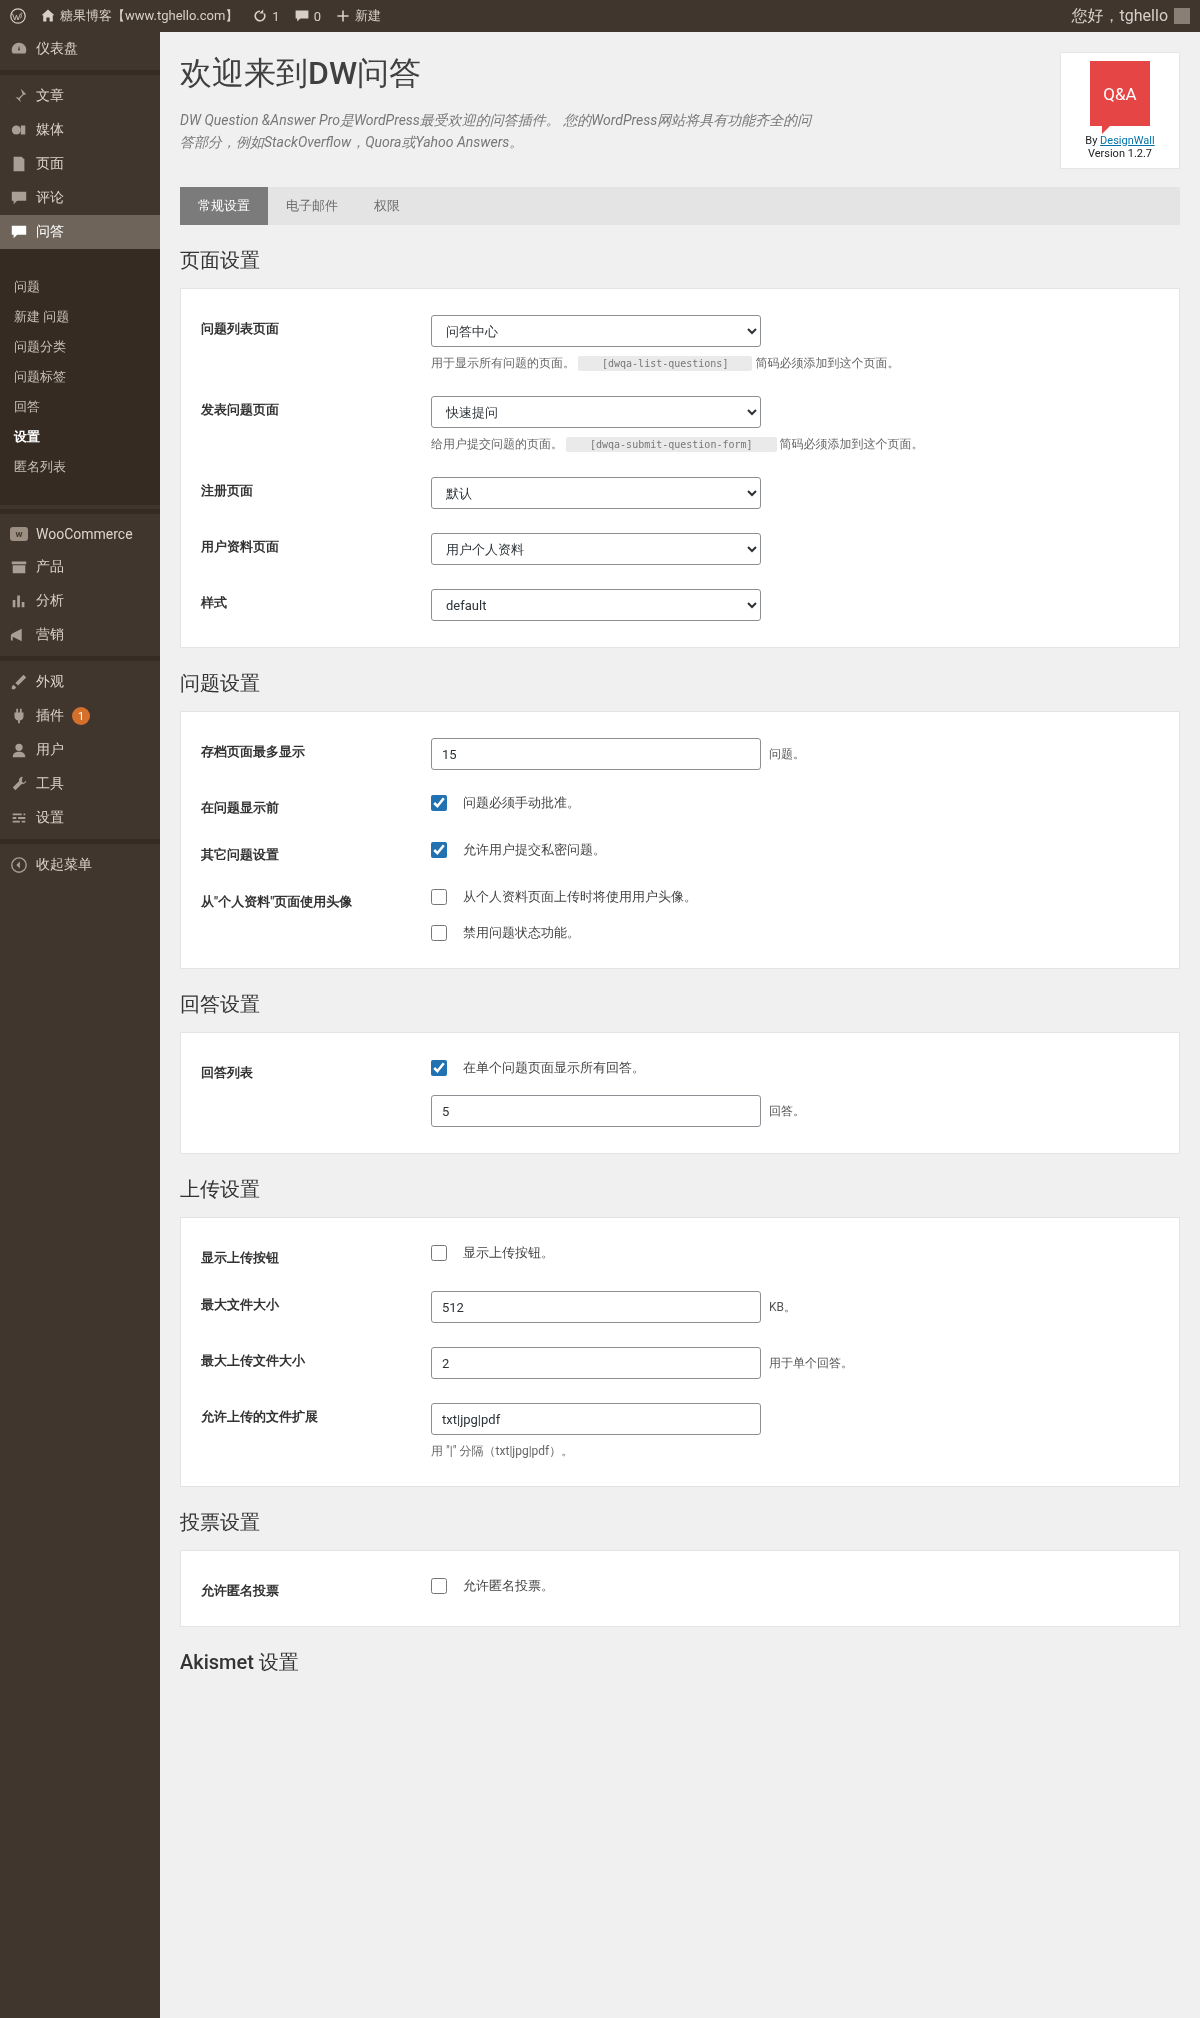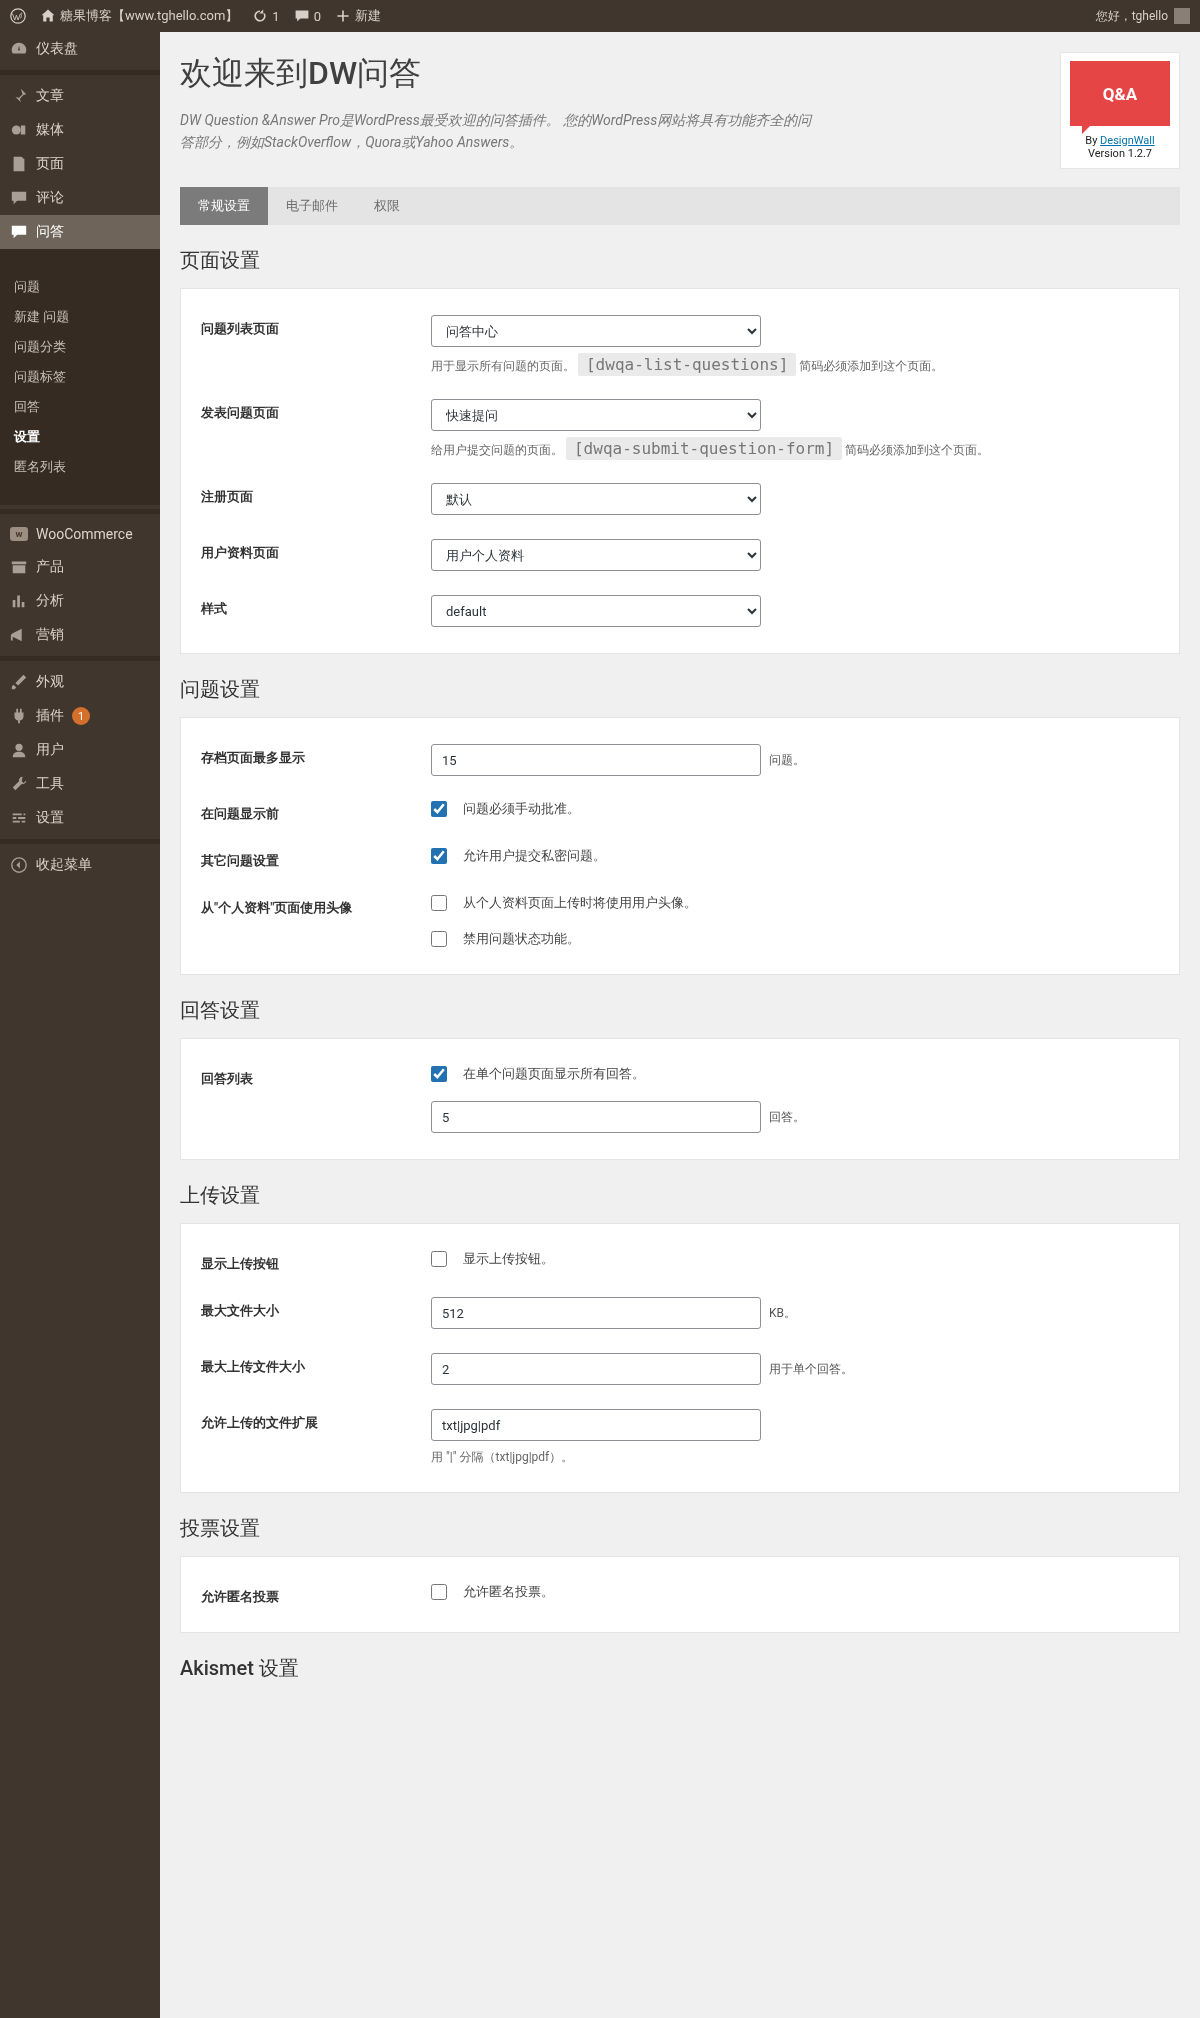--- a/index.html
+++ b/index.html
@@ -1,19 +1,19 @@
 <!DOCTYPE html>
 <html><head>
 <meta charset="utf-8">
 <style>
 *{box-sizing:border-box;margin:0;padding:0;font-family:-apple-system,BlinkMacSystemFont,"Segoe UI",Roboto,"Helvetica Neue",Arial,sans-serif}
 body{background:#f0f0f1;color:#3c434a;font-size:13px}
 .toolbar{height:32px;background:#40362e;color:#d8d0c8;display:flex;align-items:center;padding:0 10px;font-size:13px}
 .toolbar .left{display:flex;align-items:center;gap:14px}
-.toolbar .right{margin-left:auto;display:flex;align-items:center;gap:6px;font-size:12px}
+.toolbar .right{margin-left:auto;display:flex;align-items:center;gap:6px;font-size:16px}
 .toolbar .item{display:flex;align-items:center;gap:4px;cursor:pointer}
 .toolbar svg,.toolbar .ico{width:16px;height:16px;fill:#d8d0c8}
 .avatar{width:16px;height:16px;background:#8a7f75}
 .layout{display:flex;min-height:calc(100vh - 32px)}
 .sidebar{width:160px;background:#40362e;color:#ded4ca;font-size:14px;padding-bottom:40px}
 .menu-item{display:flex;align-items:center;gap:8px;padding:8px 10px;cursor:pointer;color:#ded4ca}
 .menu-item svg{width:18px;height:18px;fill:#a99f94;flex:0 0 18px}
 .menu-item.top{font-weight:400}
 .menu-item.current{background:#6e645a;color:#fff;position:relative}
 .menu-item.current svg{fill:#fff}
@@ -22,34 +22,34 @@
 .submenu .sub{padding:6px 14px;font-size:13px;cursor:pointer;color:#c9c0b6}
 .submenu .sub.active{color:#fff;font-weight:600}
 .sep{height:5px;background:#352b23;margin:4px 0}
 .badge{background:#d46f2c;color:#fff;border-radius:9px;min-width:18px;height:18px;display:inline-flex;align-items:center;justify-content:center;font-size:11px;padding:0 5px}
 .content{flex:1;padding:20px 20px 40px 20px}
 .header{display:flex;gap:20px;margin-bottom:18px}
 .header-main{flex:1}
 .header h1{font-size:32px;font-weight:500;color:#404040;margin-bottom:13px}
 .header p{font-style:italic;color:#777;font-size:14px;line-height:1.6;max-width:640px}
 .plugin-box{width:120px;background:#fff;border:1px solid #e5e5e5;padding:8px;text-align:center;font-size:11px;color:#222}
-.plugin-logo{width:100px;height:65px;background:#e64545;margin:0 auto 8px;display:flex;align-items:center;justify-content:center;color:#fff;font-weight:700;font-size:17px;position:relative}
+.plugin-logo{width:60px;height:65px;background:#e64545;margin:0 auto 8px;display:flex;align-items:center;justify-content:center;color:#fff;font-weight:400;font-size:17px;position:relative}
 .plugin-logo::after{content:"";position:absolute;bottom:-8px;left:12px;border:8px solid transparent;border-top-color:#e64545;border-left-color:#e64545;width:0;height:0}
 .plugin-box a{color:#0073aa;text-decoration:underline}
 .tabs{display:flex;background:#e4e4e4;margin-bottom:16px}
 .tab{padding:10px 18px;font-size:13px;color:#6d6d6d;cursor:pointer}
 .tab.active{background:#7b7b7b;color:#fff}
 h2.section{font-size:20px;font-weight:500;color:#333;margin:22px 0 14px}
 .form-box{background:#fff;border:1px solid #e4e4e4;padding:14px 20px}
 .field{display:flex;align-items:flex-start;padding:12px 0}
 .field-label{width:230px;font-size:13px;font-weight:600;color:#333;padding-top:5px}
 .field-control{flex:1}
 .field-control select,.field-control input[type=text]{width:330px;height:32px;border:1px solid #8c8f94;border-radius:3px;padding:0 10px;font-size:13px;background:#fff;color:#2c3338}
 .help{font-size:12px;color:#666;margin-top:8px}
-.help code{background:#eaeaea;padding:2px 8px;border-radius:2px;font-family:monospace;font-size:16px;color:#777}
+.help code{background:#eaeaea;padding:2px 24px;border-radius:2px;font-family:monospace;font-size:10px;color:#777}
 .inline{display:flex;align-items:center;gap:8px}
 .inline .suffix{font-size:12px;color:#555}
 .chk{display:flex;align-items:center;gap:16px;font-size:13px;color:#444;margin-bottom:18px}
 .chk:last-child{margin-bottom:0}
 .chk input{width:16px;height:16px;accent-color:#2271b1}
 input[disabled]{background:#f0f0f1;color:#999}
 .woo-ico{width:18px;height:14px;background:#9c8e80;border-radius:3px;display:inline-flex;align-items:center;justify-content:center;font-size:8px;color:#40362e;font-weight:700}
 </style>
 </head>
 <body>

